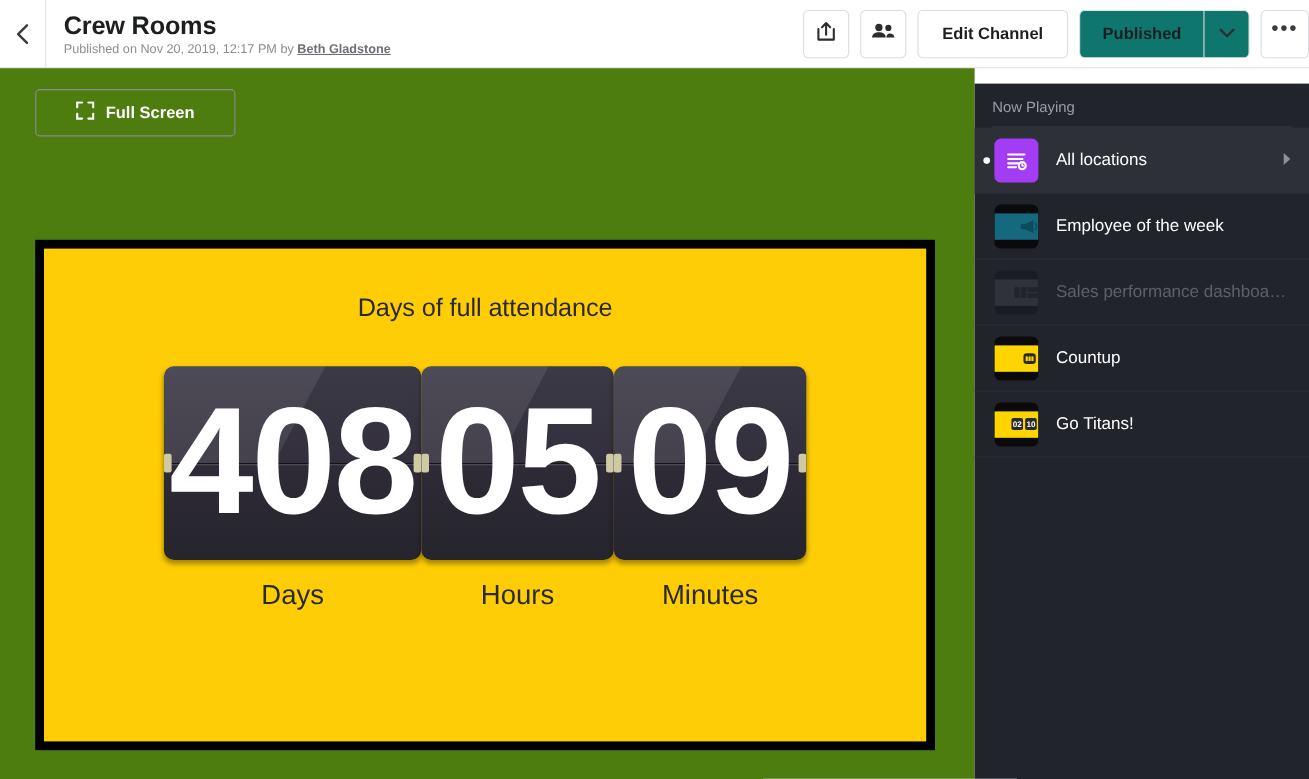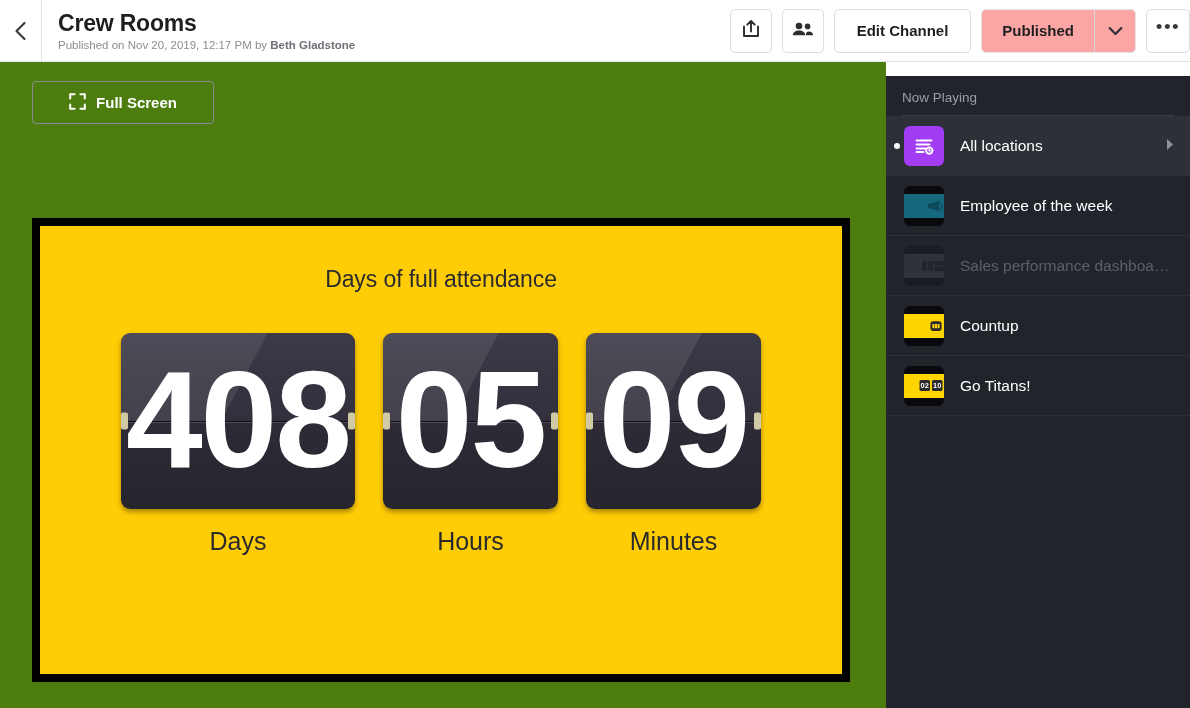--- a/index.html
+++ b/index.html
@@ -28,39 +28,39 @@
   }
   .back-btn svg { display:block; }
   .title-group { display: flex; flex-direction: column; justify-content: center; flex: 1; }
   .page-title {
     font-size: 23px; font-weight: bold; color: #1d1e20;
     letter-spacing: -0.2px; line-height: 1.15;
   }
   .page-sub {
     font-size: 11.5px; color: #8b8d93; margin-top: 3px;
   }
-  .page-sub b { color: #6e7076; font-weight: bold; }
+  .page-sub b { color: #6e7076; font-weight: bold; text-decoration: underline; }
 
   .tb-actions { display: flex; align-items: center; gap: 10px; padding-right: 0; }
   .icon-btn {
     width: 42px; height: 44px;
     background: #fff; border: 1px solid #dcdde0; border-radius: 5px;
     display: flex; align-items: center; justify-content: center;
     cursor: pointer;
   }
   .pill-btn {
     height: 44px; padding: 0 22px;
     background: #fff; border: 1px solid #dcdde0; border-radius: 5px;
     display: flex; align-items: center; justify-content: center;
     font-size: 15px; font-weight: bold; color: #1d1e20; cursor: pointer;
     white-space: nowrap;
   }
   .split-btn {
     height: 44px; display: flex; align-items: stretch;
-    background: #fca5a5; border-radius: 5px; border: 1px solid #e2e4e7;
+    background: #0f766e; border-radius: 5px; border: 1px solid #e2e4e7;
     overflow: hidden; cursor: pointer;
   }
   .split-btn .main {
     padding: 0 20px; display: flex; align-items: center;
     font-size: 15px; font-weight: bold; color: #1d1e20; white-space: nowrap;
   }
   .split-btn .sep { width: 1px; background: #d8dade; }
   .split-btn .caret {
     width: 40px; display: flex; align-items: center; justify-content: center;
   }
@@ -105,21 +105,21 @@
   }
   .preview {
     width: 100%; height: 100%;
     background: #ffcd06;
     position: relative;
     display: flex; flex-direction: column; align-items: center;
   }
   .flip-title {
     font-size: 23px; color: #2a2a2c; margin-top: 40px; letter-spacing: -0.1px;
   }
-  .flip-row { display: flex; gap: 28px; margin-top: 40px; }
+  .flip-row { display: flex; margin-top: 40px; }
   .flip-unit { display: flex; flex-direction: column; align-items: center; }
   .flip-card {
     position: relative;
     height: 176px;
     border-radius: 9px;
     background: linear-gradient(180deg, #3c3a47 0%, #332f3c 49%, #2e2b36 51%, #26242d 100%);
     display: flex; align-items: center; justify-content: center;
     overflow: hidden;
     box-shadow: 0 3px 5px rgba(0,0,0,.35);
   }

